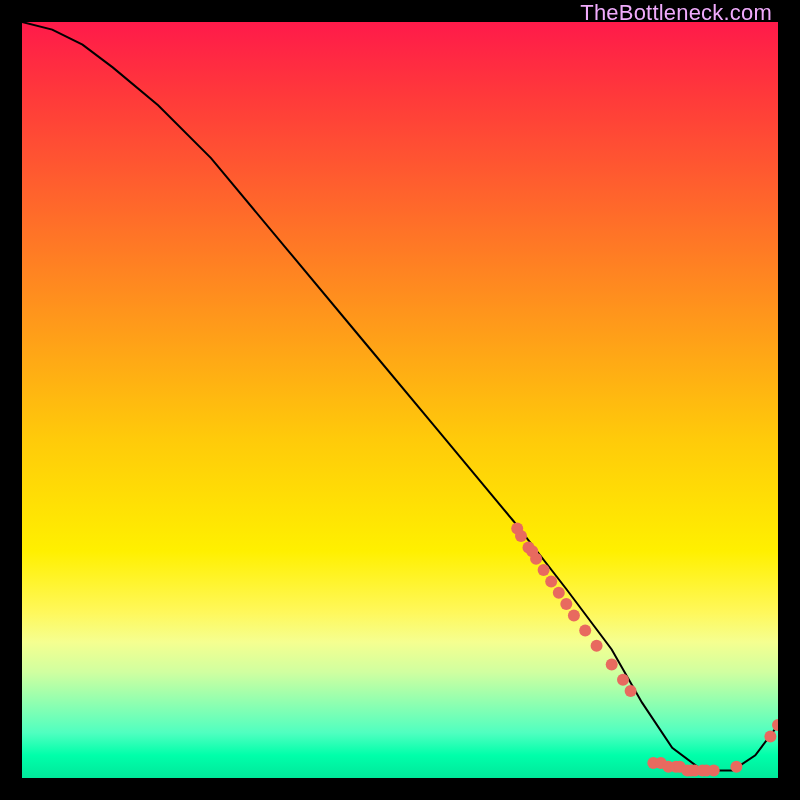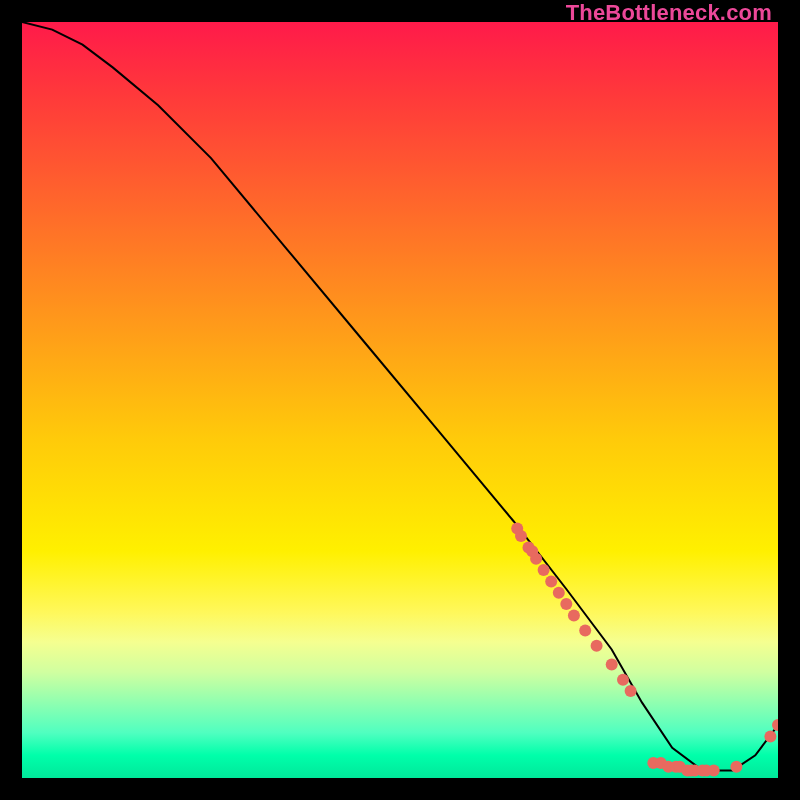--- a/index.html
+++ b/index.html
@@ -35,22 +35,22 @@
       #50ffc0 94%,
       #00ffaa 97%,
       #00e89a 100%
     );
   }
   .watermark {
     position: absolute;
     right: 28px;
     top: 0px;
     font-size: 22px;
-    font-weight: 700;
-    color: #ec4899;
+    font-weight: 400;
+    color: #f0abfc;
     letter-spacing: 0.2px;
   }
   svg.overlay {
     position: absolute;
     left: 22px;
     top: 22px;
     width: 756px;
     height: 756px;
     pointer-events: none;
   }

